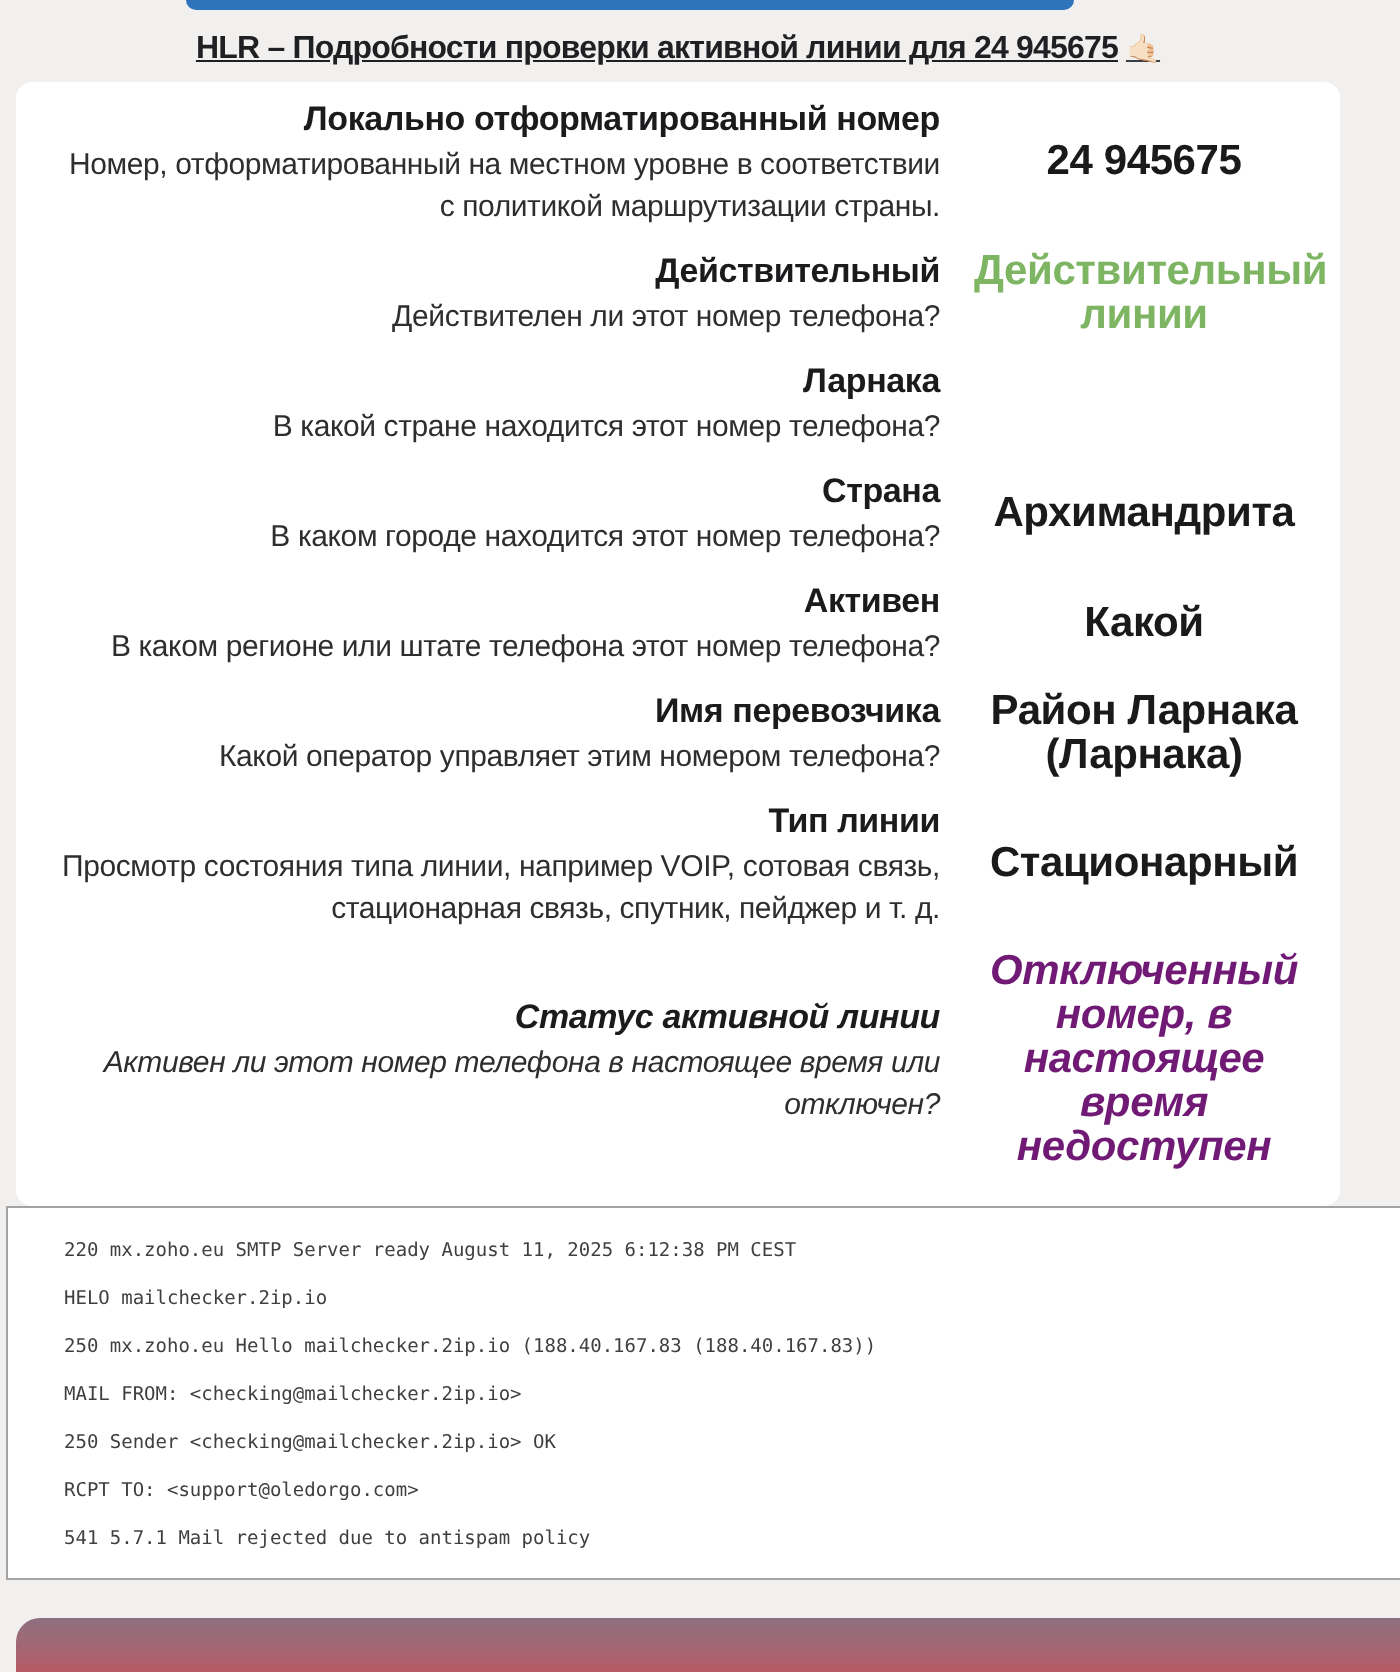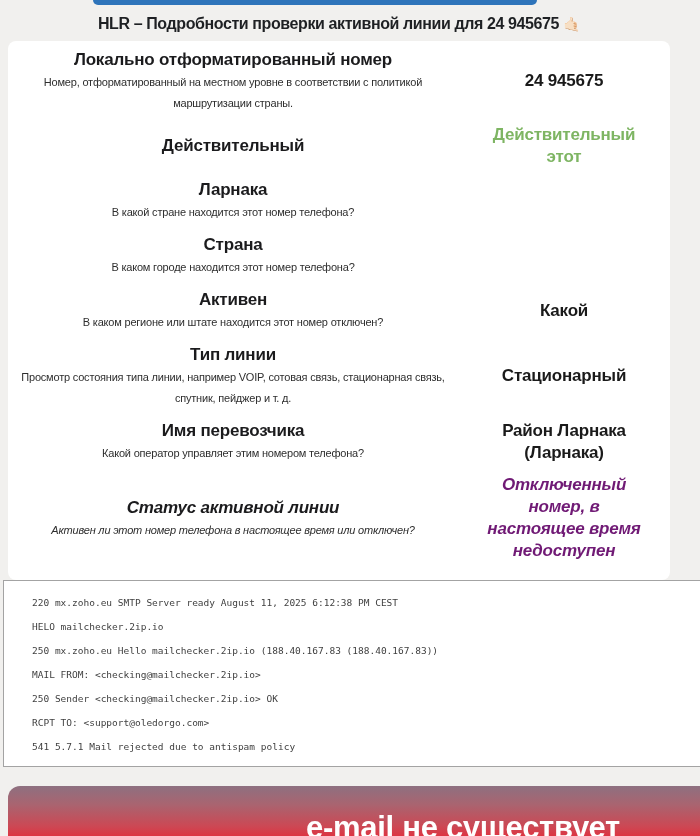--- a/index.html
+++ b/index.html
@@ -5,33 +5,33 @@
   html,body{margin:0;padding:0;}
   body{font-family:"Liberation Sans",sans-serif;}
   .page{position:relative;width:700px;height:836px;overflow:hidden;background:#f1f0ee;}
 
   
   .top-remnant{position:absolute;left:93px;top:0;width:444px;height:5px;
     background:#2e74ba;border-radius:0 0 7px 7px;}
 
   .header-band{width:662px;margin-left:8px;padding-top:14px;height:41px;box-sizing:border-box;}
   .page-title{font-size:16px;font-weight:bold;letter-spacing:-0.4px;color:#1e2023;
-    text-align:center;line-height:20px;}
+    text-align:center;line-height:20px;text-decoration:underline;}
   .title-emoji{font-size:14px;opacity:.85;margin-left:4px;}
 
   
   .card{width:662px;margin-left:8px;background:#ffffff;border-radius:8px;
     padding:2px 0 4px 0;box-sizing:border-box;}
   .row{display:flex;align-items:center;padding:5px 0;}
   .row:last-child{padding-bottom:14px;font-style:italic;}
-  .row-left{flex:0 0 450px;text-align:center;padding:0 4px;box-sizing:border-box;}
+  .row-left{flex:0 0 450px;text-align:right;padding:0 4px;box-sizing:border-box;margin-left:16px;}
   .row-label{font-size:17px;font-weight:bold;color:#1b1b1d;line-height:24px;letter-spacing:-0.2px;}
-  .row-desc{font-size:11px;color:#2e2e2e;line-height:21px;letter-spacing:-0.2px;}
+  .row-desc{font-size:15px;color:#2e2e2e;line-height:21px;letter-spacing:-0.2px;}
   .row-right{flex:1;display:flex;justify-content:center;align-items:center;}
-  .row-value{font-size:17px;font-weight:bold;color:#1a1a1a;text-align:center;
+  .row-value{font-size:21px;font-weight:bold;color:#1a1a1a;text-align:center;
     line-height:22px;max-width:170px;letter-spacing:-0.2px;}
   .row-value.green{color:#7eb563;}
   .row-value.red{color:#701a75;}
   .flag{display:inline-block;vertical-align:-2px;margin-left:5px;}
 
   
   .log-box{width:712px;margin-left:3px;margin-top:0;background:#ffffff;
     border:1px solid #a3a3a3;box-sizing:border-box;padding:10px 0 7px 28px;}
   .log-line{font-family:"DejaVu Sans Mono","Liberation Mono",monospace;
     font-size:9.5px;line-height:24px;color:#3f3f3f;white-space:pre;}
@@ -63,67 +63,71 @@
         <div class="row-desc">Номер, отформатированный на местном уровне в соответствии с политикой маршрутизации страны.</div>
       </div>
       <div class="row-right">
         <div class="row-value">24 945675</div>
       </div>
     </div>
 
     <div class="row">
       <div class="row-left">
         <div class="row-label">Действительный</div>
+        <div class="row-desc">Действителен ли этот номер телефона?</div>
       </div>
       <div class="row-right">
-        <div class="row-value green">Действительный этот</div>
+        <div class="row-value green">Действительный линии</div>
       </div>
     </div>
 
     <div class="row">
       <div class="row-left">
         <div class="row-label">Ларнака</div>
         <div class="row-desc">В какой стране находится этот номер телефона?</div>
       </div>
     </div>
 
     <div class="row">
       <div class="row-left">
         <div class="row-label">Страна</div>
         <div class="row-desc">В каком городе находится этот номер телефона?</div>
       </div>
+      <div class="row-right">
+        <div class="row-value">Архимандрита</div>
+      </div>
     </div>
 
     <div class="row">
       <div class="row-left">
         <div class="row-label">Активен</div>
-        <div class="row-desc">В каком регионе или штате находится этот номер отключен?</div>
+        <div class="row-desc">В каком регионе или штате телефона этот номер телефона?</div>
       </div>
       <div class="row-right">
         <div class="row-value">Какой</div>
+      </div>
+    </div>
+
+    <div class="row">
+      <div class="row-left">
+        <div class="row-label">Имя перевозчика</div>
+        <div class="row-desc">Какой оператор управляет этим номером телефона?</div>
+      </div>
+      <div class="row-right">
+        <div class="row-value">Район Ларнака (Ларнака)</div>
       </div>
     </div>
 
     <div class="row">
       <div class="row-left">
         <div class="row-label">Тип линии</div>
         <div class="row-desc">Просмотр состояния типа линии, например VOIP, сотовая связь, стационарная связь, спутник, пейджер и т. д.</div>
       </div>
       <div class="row-right">
         <div class="row-value">Стационарный</div>
-      </div>
-    </div>
-
-    <div class="row">
-      <div class="row-left">
-        <div class="row-label">Имя перевозчика</div>
-        <div class="row-desc">Какой оператор управляет этим номером телефона?</div>
-      </div>
-      <div class="row-right">
-        <div class="row-value">Район Ларнака (Ларнака)</div>
       </div>
     </div>
 
     <div class="row">
       <div class="row-left">
         <div class="row-label">Статус активной линии</div>
         <div class="row-desc">Активен ли этот номер телефона в настоящее время или отключен?</div>
       </div>
       <div class="row-right">
         <div class="row-value red">Отключенный номер, в настоящее время недоступен</div>

